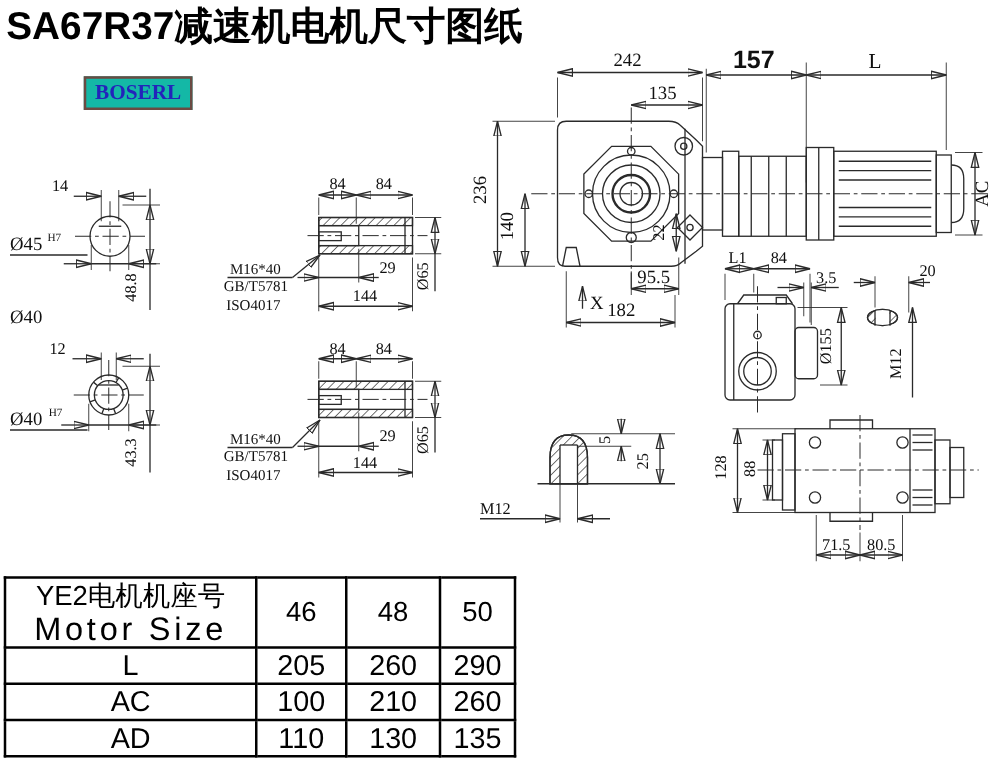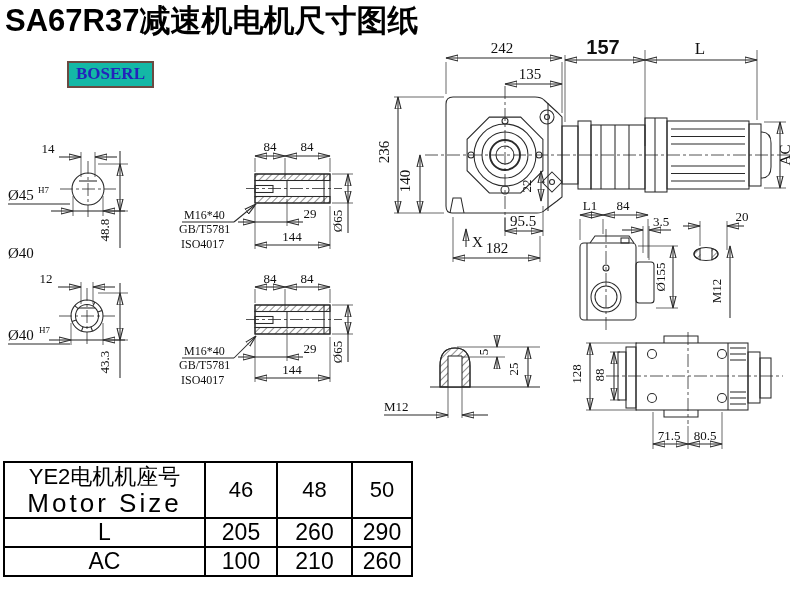--- a/index.html
+++ b/index.html
@@ -384,15 +384,21 @@
       <td>205</td>
       <td>260</td>
       <td>290</td>
     </tr>
     <tr class="val-row">
       <td>AC</td>
       <td>100</td>
       <td>210</td>
       <td>260</td>
     </tr>
+    <tr class="val-row">
+      <td>AD</td>
+      <td>110</td>
+      <td>130</td>
+      <td>135</td>
+    </tr>
   </tbody>
     </table>
 </div>
 
 </body></html>

